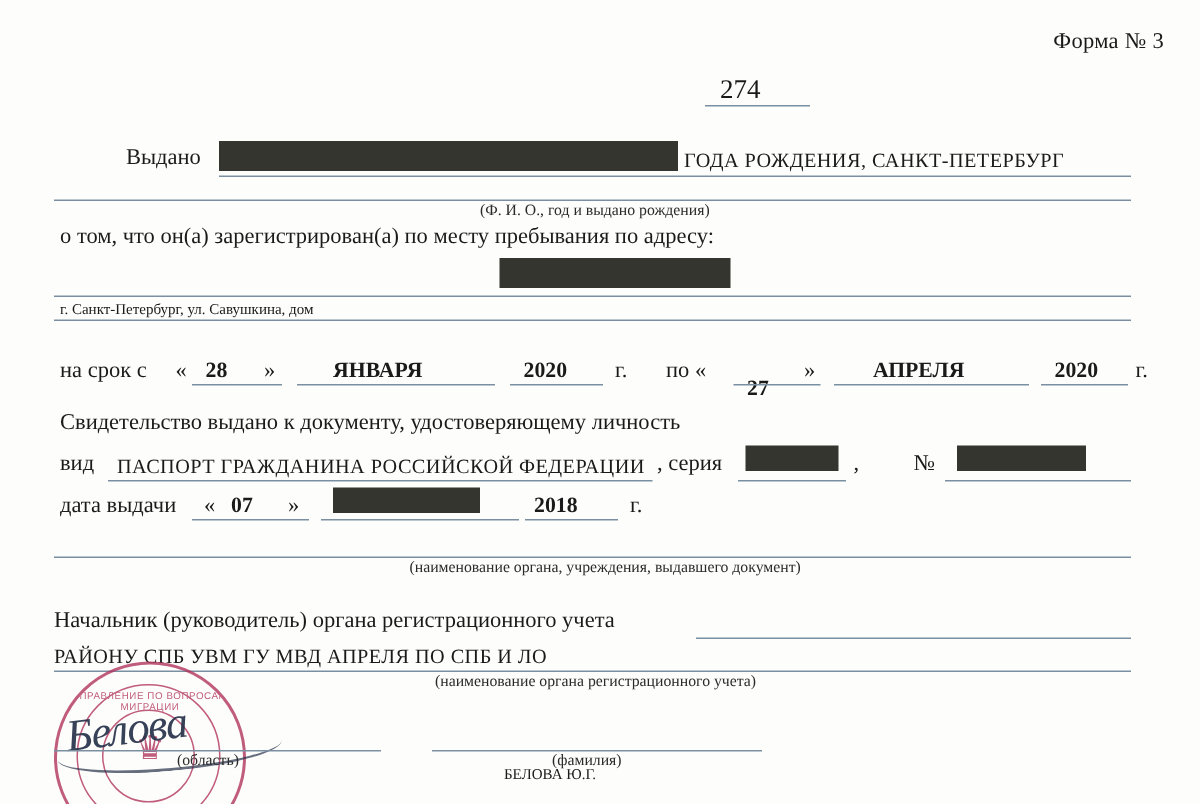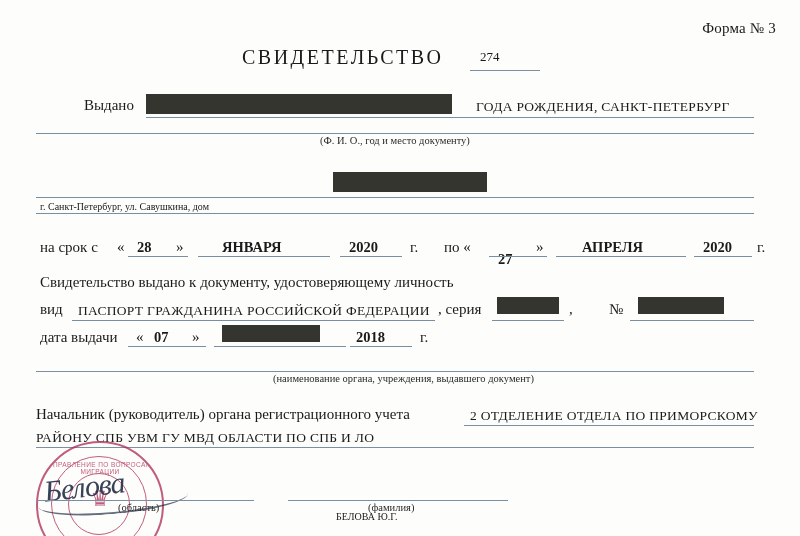--- a/index.html
+++ b/index.html
@@ -44,21 +44,21 @@
     font-weight: 400;
   }
   .title-sub {
     font-size: 15.5px;
   }
   .lbl { font-size: 15px; }
   .lbl-sm { font-size: 10.5px; color: #2a2a2a; }
   .val { font-size: 10px; margin-top: 24px; }
   .val-bold { font-size: 14.5px; font-weight: bold; }
   .num-hand {
-    font-size: 13px;
+    font-size: 18px;
     font-family: "Liberation Serif", serif;
   }
   .caps { font-size: 13.5px; letter-spacing: 0.3px; }
   .caps-sp { font-size: 13.5px; letter-spacing: 0.8px; }
 
   
   .stamp {
     position: absolute;
     left: 36px;
     top: 441px;
@@ -137,33 +137,33 @@
     opacity: 0.7;
   }
 </style>
 </head>
 <body>
 
 <div class="page">
 
   <div class="abs form-no" style="right:24px; top:20px;">Форма № 3</div>
 
-  <div class="abs title-main" style="left:242px; top:46px;">СВИДЕТЕЛЬСТВО</div>
   <div class="abs num-hand" style="left:480px; top:49px;">274</div>
   <div class="rule" style="left:470px; top:70px; width:70px;"></div>
 
 
   <div class="abs lbl" style="left:84px; top:97px;">Выдано</div>
   <div class="redact" style="left:146px; top:94px; width:306px; height:20px;"></div>
-  <div class="abs caps" style="left:476px; top:99px;">ГОДА РОЖДЕНИЯ, САНКТ-ПЕТЕРБУРГ</div>
+  <div class="abs caps" style="left:456px; top:99px;">ГОДА РОЖДЕНИЯ, САНКТ-ПЕТЕРБУРГ</div>
   <div class="rule" style="left:146px; top:117px; width:608px;"></div>
 
   <div class="rule" style="left:36px; top:133px; width:718px;"></div>
-  <div class="abs lbl-sm" style="left:320px; top:135px;">(Ф. И. О., год и место документу)</div>
-
+  <div class="abs lbl-sm" style="left:320px; top:135px;">(Ф. И. О., год и выдано рождения)</div>
+
+  <div class="abs lbl" style="left:40px; top:150px;">о том, что он(а) зарегистрирован(а) по месту пребывания по адресу:</div>
 
   <div class="abs val" style="left:40px; top:177px;">г. Санкт-Петербург, ул. Савушкина, дом</div>
   <div class="redact" style="left:333px; top:172px; width:154px; height:20px;"></div>
   <div class="rule" style="left:36px; top:197px; width:718px;"></div>
   <div class="rule" style="left:36px; top:213px; width:718px;"></div>
 
   <div class="abs lbl" style="left:40px; top:239px;">на срок с</div>
   <div class="abs lbl" style="left:117px; top:239px;">«</div>
   <div class="abs val-bold" style="left:137px; top:239px;">28</div>
   <div class="abs lbl" style="left:176px; top:239px;">»</div>
@@ -209,25 +209,25 @@
   <div class="redact" style="left:222px; top:325px; width:98px; height:17px;"></div>
   <div class="rule" style="left:214px; top:346px; width:132px;"></div>
   <div class="abs val-bold" style="left:356px; top:329px;">2018</div>
   <div class="rule" style="left:350px; top:346px; width:62px;"></div>
   <div class="abs lbl" style="left:420px; top:329px;">г.</div>
 
   <div class="rule" style="left:36px; top:371px; width:718px;"></div>
   <div class="abs lbl" style="left:36px; top:406px;">Начальник (руководитель) органа регистрационного учета</div>
 
   <div class="abs lbl-sm" style="left:273px; top:373px;">(наименование органа, учреждения, выдавшего документ)</div>
-  <div class="abs caps" style="left:470px; top:408px;">2 ОТДЕЛЕНИЕ ОТДЕЛА  ПО ПРИМОРСКОМУ</div>
   <div class="rule" style="left:464px; top:425px; width:290px;"></div>
 
-  <div class="abs caps" style="left:36px; top:430px;">РАЙОНУ СПБ УВМ  ГУ  МВД  ОБЛАСТИ  ПО СПБ  И  ЛО</div>
+  <div class="abs caps" style="left:36px; top:430px;">РАЙОНУ СПБ УВМ  ГУ  МВД  АПРЕЛЯ  ПО СПБ  И  ЛО</div>
   <div class="rule" style="left:36px; top:447px; width:718px;"></div>
+  <div class="abs lbl-sm" style="left:290px; top:449px;">(наименование органа регистрационного учета)</div>
 
   <div class="stamp">
     <div class="inner-ring"></div>
     <div class="core"></div>
     <div class="stamp-arc-top">УПРАВЛЕНИЕ ПО ВОПРОСАМ МИГРАЦИИ</div>
     <div class="eagle">♛</div>
 
   </div>
 
   <div class="signature">Белова</div>

